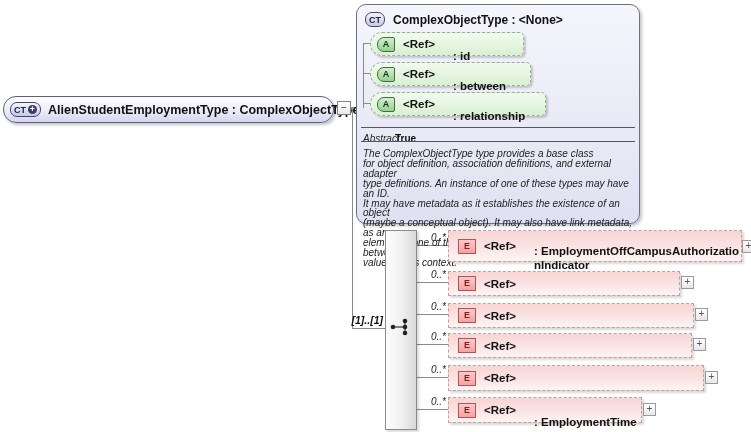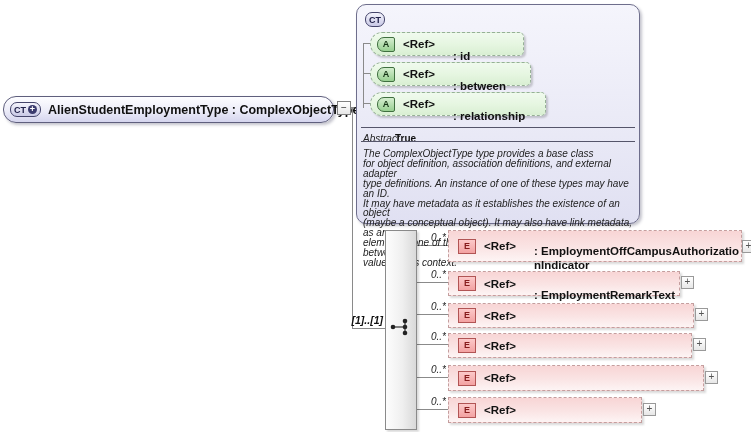--- a/index.html
+++ b/index.html
@@ -88,20 +88,21 @@
     </span>
     <span class="cttitle" style="margin-left:7px;">AlienStudentEmploymentType : ComplexObjectType</span>
   </div>
 
   <div class="sqbtn minusbtn">−</div>
 
   <div class="basebox">
     <span class="ctbadge basebadge">
       <span>CT</span>
     </span>
+    <span class="basetitle">ComplexObjectType : &lt;None&gt;</span>
 
     <div class="vline" style="left:6px;top:38px;height:65px;"></div>
     <div class="hline" style="left:6px;top:38px;width:7px;"></div>
     <div class="hline" style="left:6px;top:68px;width:7px;"></div>
     <div class="hline" style="left:6px;top:98px;width:7px;"></div>
 
     <div class="attr" style="left:13px;top:27px;width:152px;">
       <span class="abadge">A</span>
       <span class="reftxt">&lt;Ref&gt;</span>
       <span class="nametxt">: id</span>
@@ -147,21 +148,20 @@
     <span class="ebadge">E</span>
     <span class="reftxt">&lt;Ref&gt;</span>
     <span class="nametxt">: EmploymentOffCampusAuthorizationIndicator</span>
   </div>
   <div class="sqbtn" style="left:742px;top:240px;">+</div>
 
   <div class="card" style="left:418px;top:269px;">0..*</div>
   <div class="elem" style="top:271px;width:230px;height:23px;">
     <span class="ebadge">E</span>
     <span class="reftxt">&lt;Ref&gt;</span>
-    <span class="nametxt">: EmploymentRemarkText</span>
   </div>
   <div class="sqbtn" style="left:681px;top:276px;">+</div>
 
   <div class="card" style="left:418px;top:301px;">0..*</div>
   <div class="elem" style="top:303px;width:244px;height:23px;">
     <span class="ebadge">E</span>
     <span class="reftxt">&lt;Ref&gt;</span>
   </div>
   <div class="sqbtn" style="left:695px;top:308px;">+</div>
 
@@ -176,16 +176,17 @@
   <div class="elem" style="top:365px;width:254px;height:24px;">
     <span class="ebadge">E</span>
     <span class="reftxt">&lt;Ref&gt;</span>
   </div>
   <div class="sqbtn" style="left:705px;top:371px;">+</div>
 
   <div class="card" style="left:418px;top:396px;">0..*</div>
   <div class="elem" style="top:397px;width:192px;height:24px;">
     <span class="ebadge">E</span>
     <span class="reftxt">&lt;Ref&gt;</span>
+    <span class="nametxt">: EmploymentTime</span>
   </div>
   <div class="sqbtn" style="left:643px;top:403px;">+</div>
 
 </div>
 
 </body></html>

